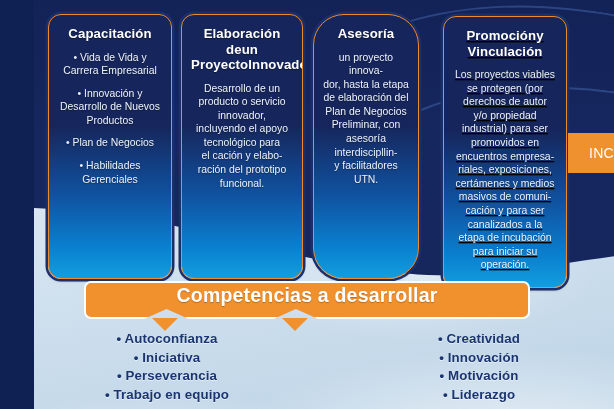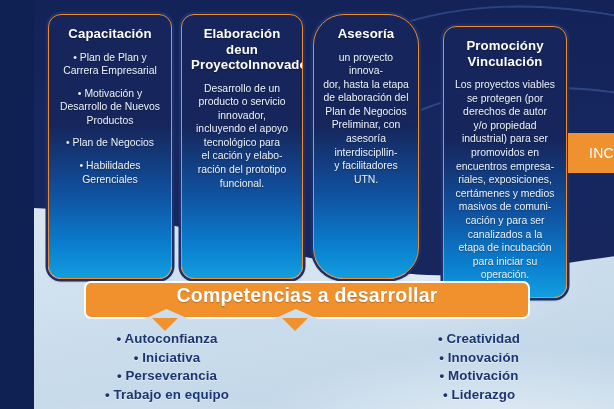--- a/index.html
+++ b/index.html
@@ -185,25 +185,25 @@
     <div class="swoosh s1"></div>
     <div class="swoosh s2"></div>
     <div class="swoosh s3"></div>
     <div class="swoosh s4"></div>
   </div>
 
   <div class="card" style="left:14px; top:14px; width:124px; height:265px;">
     <div class="card-title"><span class="ln">Capacitación</span></div>
     <div class="card-body card-list">
         <span class="li">
-          <span class="ln">• Plan de Plan y</span>
+          <span class="ln">• Vida de Vida y</span>
           <span class="ln">Carrera Empresarial</span>
         </span>
         <span class="li">
-          <span class="ln">• Motivación y</span>
+          <span class="ln">• Innovación y</span>
           <span class="ln">Desarrollo de Nuevos</span>
           <span class="ln">Productos</span>
         </span>
         <span class="li">
           <span class="ln">• Plan de Negocios</span>
         </span>
         <span class="li">
           <span class="ln">• Habilidades</span>
           <span class="ln">Gerenciales</span>
         </span>
@@ -230,21 +230,21 @@
         <span class="ln">un proyecto innova-</span>
         <span class="ln">dor, hasta la etapa</span>
         <span class="ln">de elaboración del</span>
         <span class="ln">Plan de Negocios</span>
         <span class="ln">Preliminar, con</span>
         <span class="ln">asesoría interdiscipllin-</span>
         <span class="ln">y facilitadores UTN.</span>
       </div>
   </div>
 
-  <div class="card" style="left:409px; top:26px; width:124px; height:272px;">
+  <div class="card" style="left:409px; top:16px; width:124px; height:272px;text-decoration:underline;">
     <div class="card-title"><span class="ln">Promoción</span><span class="ln">y Vinculación</span></div>
     <div class="card-body">
         <span class="ln">Los proyectos viables</span>
         <span class="ln">se protegen (por</span>
         <span class="ln">derechos de autor</span>
         <span class="ln">y/o propiedad</span>
         <span class="ln">industrial) para ser</span>
         <span class="ln">promovidos en</span>
         <span class="ln">encuentros empresa-</span>
         <span class="ln">riales, exposiciones,</span>

